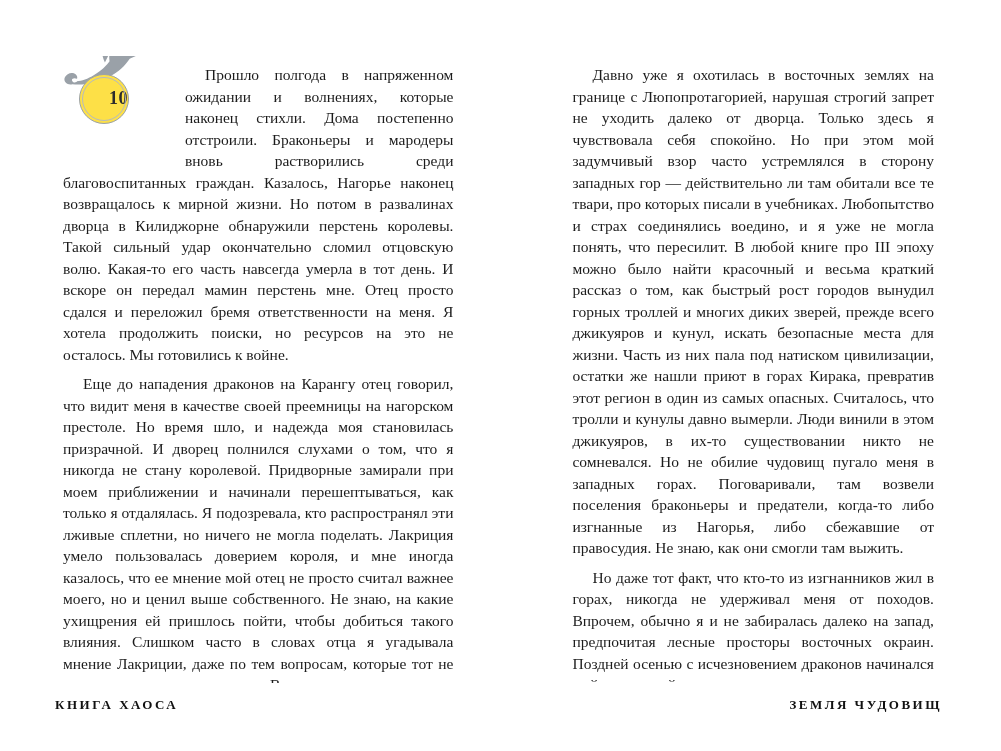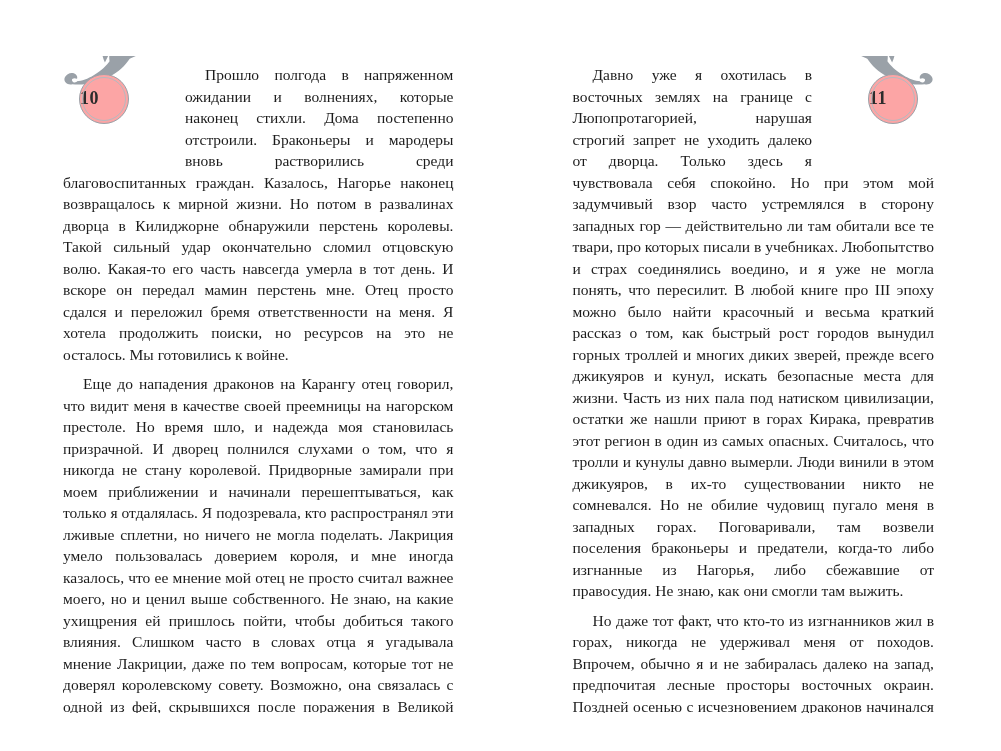--- a/index.html
+++ b/index.html
@@ -64,24 +64,24 @@
   .ornament.float-left  .dragon-wrap { left: 6px; }
   .ornament.float-right .dragon-wrap { right: 6px; transform: scaleX(-1); }
   .dragon-wrap svg { width: 100%; height: 100%; display: block; }
   .page-circle {
     position: absolute;
     top: 44px;
     width: 48px;
     height: 48px;
     border: 1px solid #9aa1a8;
     border-radius: 50%;
-    background: #fca5a5;
+    background: #fde047;
     display: flex;
     align-items: center;
-    justify-content: flex-start;
+    justify-content: flex-end;
   }
   .ornament.float-left  .page-circle { left: 24px; }
   .ornament.float-right .page-circle { right: 24px; }
   .page-circle::before {
     content: "";
     position: absolute;
     inset: 2px;
     border: 1px solid #b4bac0;
     border-radius: 50%;
   }
@@ -126,42 +126,26 @@
           </span>
           <div class="page-circle">
             <span class="num">10</span>
           </div>
         </div>
       </div>
 
       <p>Прошло полгода в напряженном ожидании и волнениях, которые наконец стихли. Дома постепенно отстроили. Браконьеры и мародеры вновь растворились среди благовоспитанных граждан. Казалось, Нагорье наконец возвращалось к мирной жизни. Но потом в развалинах дворца в Килиджорне обнаружили перстень королевы. Такой сильный удар окончательно сломил отцовскую волю. Какая-то его часть навсегда умерла в тот день. И вскоре он передал мамин перстень мне. Отец просто сдался и переложил бремя ответственности на меня. Я хотела продолжить поиски, но ресурсов на это не осталось. Мы готовились к войне.</p>
       <p>Еще до нападения драконов на Карангу отец говорил, что видит меня в качестве своей преемницы на нагорском престоле. Но время шло, и надежда моя становилась призрачной. И дворец полнился слухами о том, что я никогда не стану королевой. Придворные замирали при моем приближении и начинали перешептываться, как только я отдалялась. Я подозревала, кто распространял эти лживые сплетни, но ничего не могла поделать. Лакриция умело пользовалась доверием короля, и мне иногда казалось, что ее мнение мой отец не просто считал важнее моего, но и ценил выше собственного. Не знаю, на какие ухищрения ей пришлось пойти, чтобы добиться такого влияния. Слишком часто в словах отца я угадывала мнение Лакриции, даже по тем вопросам, которые тот не доверял королевскому совету. Возможно, она связалась с одной из фей, скрывшихся после поражения в Великой битве при Бириге, хотя считалось, что они давно сгинули в небытие. Мне не с кем было поделиться своими опасениями. Даже ближайшие советники, не одобрявшие вмешательства данной особы в дела государства, оказались ненадежны. Я не знала, кто именно из них поставляет Лакриции сведения, но ее осведомленность явно превышала мою.</p>
     </div>
+    <div class="footer">КНИГА ХАОСА</div>
   </div>
 
   <div class="page right">
     <div class="page-text">
 
-      <div class="ornament float-right">
-        <div class="art">
-          <span class="dragon-wrap">
-            <svg viewBox="0 0 120 80" aria-hidden="true">
-              <g fill="#9aa1a8">
-                <path d="M56 42 C 44 16, 62 2, 84 8 C 70 12, 62 22, 60 34 Z"></path>
-                <path d="M62 40 C 58 14, 84 0, 106 10 C 88 10, 74 20, 70 36 C 68 40, 64 44, 62 40 Z"></path>
-                <path d="M14 70 C 4 72, 0 62, 8 57 C 14 53, 22 57, 20 63 C 16 61, 12 63, 14 66 C 16 69, 20 67, 20 66 C 26 66, 34 63, 42 58 C 52 52, 58 46, 63 39 C 68 32, 74 28, 82 26 L 97 20 L 90 29 L 104 30 L 88 37 C 82 46, 74 54, 62 60 C 48 67, 30 72, 14 70 Z"></path>
-                <path d="M40 60 l5 9 l-10 1 Z"></path>
-                <path d="M56 52 l6 9 l-10 1 Z"></path>
-              </g>
-            </svg>
-          </span>
-          <div class="page-circle">
-            <span class="num">11</span>
-          </div>
-        </div>
-      </div>
 
       <p>Давно уже я охотилась в восточных землях на границе с Люпопротагорией, нарушая строгий запрет не уходить далеко от дворца. Только здесь я чувствовала себя спокойно. Но при этом мой задумчивый взор часто устремлялся в сторону западных гор — действительно ли там обитали все те твари, про которых писали в учебниках. Любопытство и страх соединялись воедино, и я уже не могла понять, что пересилит. В любой книге про III эпоху можно было найти красочный и весьма краткий рассказ о том, как быстрый рост городов вынудил горных троллей и многих диких зверей, прежде всего джикуяров и кунул, искать безопасные места для жизни. Часть из них пала под натиском цивилизации, остатки же нашли приют в горах Кирака, превратив этот регион в один из самых опасных. Считалось, что тролли и кунулы давно вымерли. Люди винили в этом джикуяров, в их-то существовании никто не сомневался. Но не обилие чудовищ пугало меня в западных горах. Поговаривали, там возвели поселения браконьеры и предатели, когда-то либо изгнанные из Нагорья, либо сбежавшие от правосудия. Не знаю, как они смогли там выжить.</p>
       <p>Но даже тот факт, что кто-то из изгнанников жил в горах, никогда не удерживал меня от походов. Впрочем, обычно я и не забиралась далеко на запад, предпочитая лесные просторы восточных окраин. Поздней осенью с исчезновением драконов начинался мой охотничий сезон, и продолжался он вплоть до разгара весны. Жили когда-то кунулы и тролли в горах или нет, я не знала. Но надеялась, что они давно вымерли, ведь встреча с ними оказалась бы фатальной. Как, впрочем, и с джикуяром. Но вот в их существовании никто из живых не сомневался. Эти твари заполонили весь южный склон Кирака, в западных деревнях слишком часто слышали их вой, а потом пастухи недосчитывались домашней живности. Бывало, пропадали и люди, а потом в окрестностях находили их</p>
     </div>
+    <div class="footer">ЗЕМЛЯ ЧУДОВИЩ</div>
   </div>
 
 </div>
 
 </body></html>

